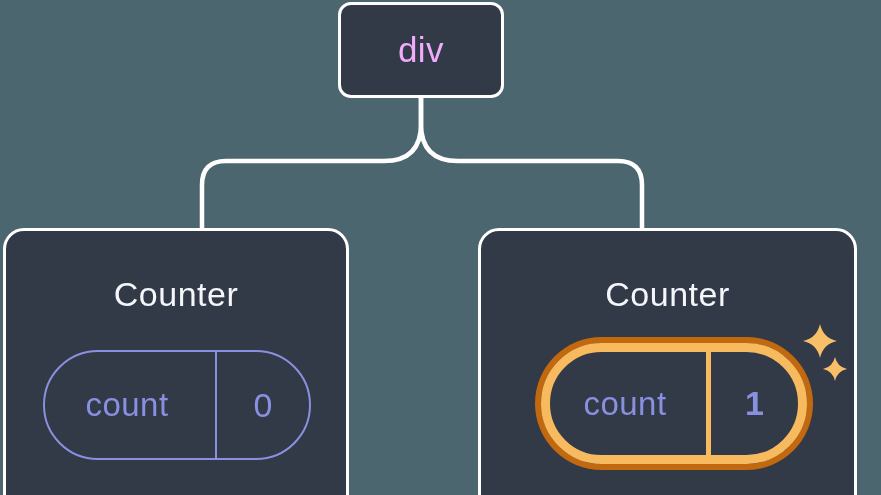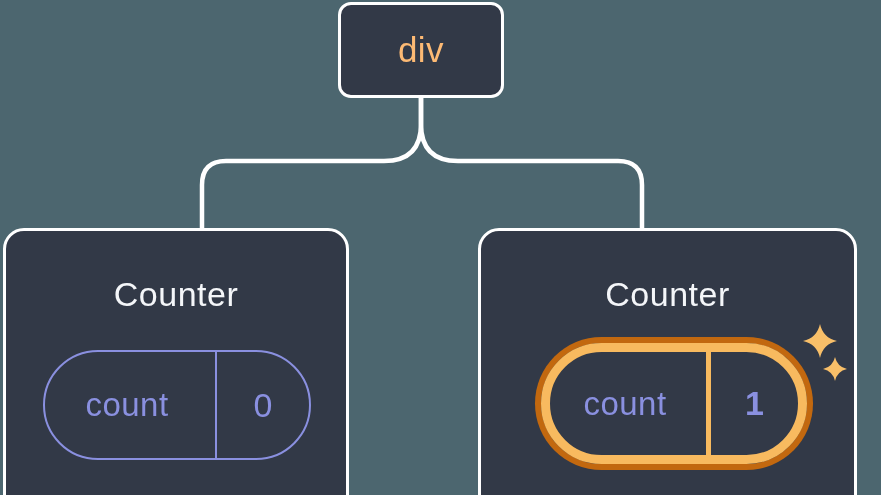--- a/index.html
+++ b/index.html
@@ -6,21 +6,21 @@
   .stage {
     position:relative; width:881px; height:495px;
     background:#4c666f; overflow:hidden;
     font-family:"Liberation Sans", sans-serif;
   }
   .connector-svg { position:absolute; left:0; top:0; width:881px; height:495px; }
   .node-box {
     position:absolute; left:338px; top:2px; width:166px; height:96px;
     box-sizing:border-box; background:#323947; border:3px solid #ffffff;
     border-radius:13px; display:flex; align-items:center; justify-content:center;
-    color:#fdba74; font-size:35px; letter-spacing:0.5px;
+    color:#f0abfc; font-size:35px; letter-spacing:0.5px;
   }
   .card {
     position:absolute; top:228px; height:324px; box-sizing:border-box;
     background:#323947; border:3px solid #ffffff; border-radius:21px;text-decoration:underline;
   }
   .card-left  { left:3px;   width:346px; }
   .card-right { left:478px; width:379px; }
   .card-title {
     position:absolute; top:44px; left:0; width:100%; text-align:center;
     color:#f4f6f9; font-size:34px; font-weight:500; letter-spacing:0.5px;

